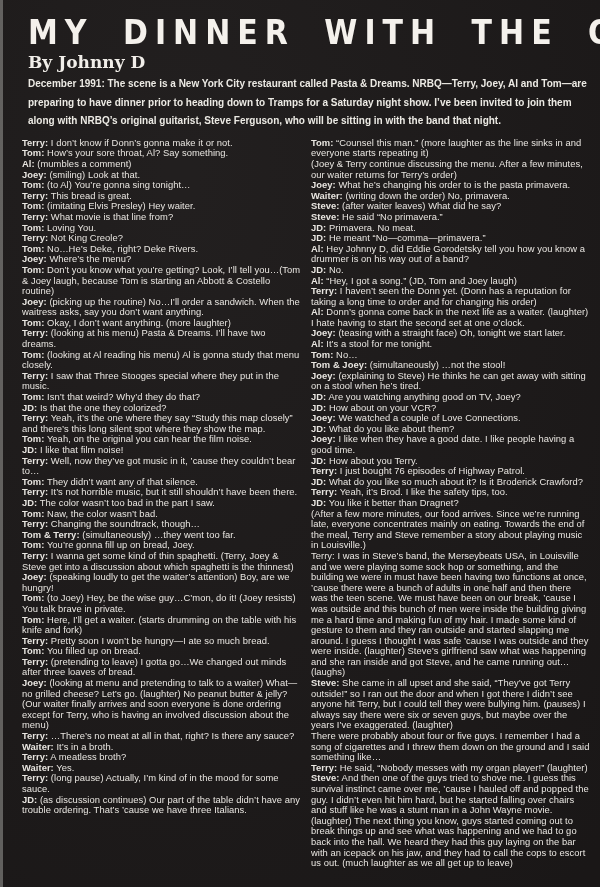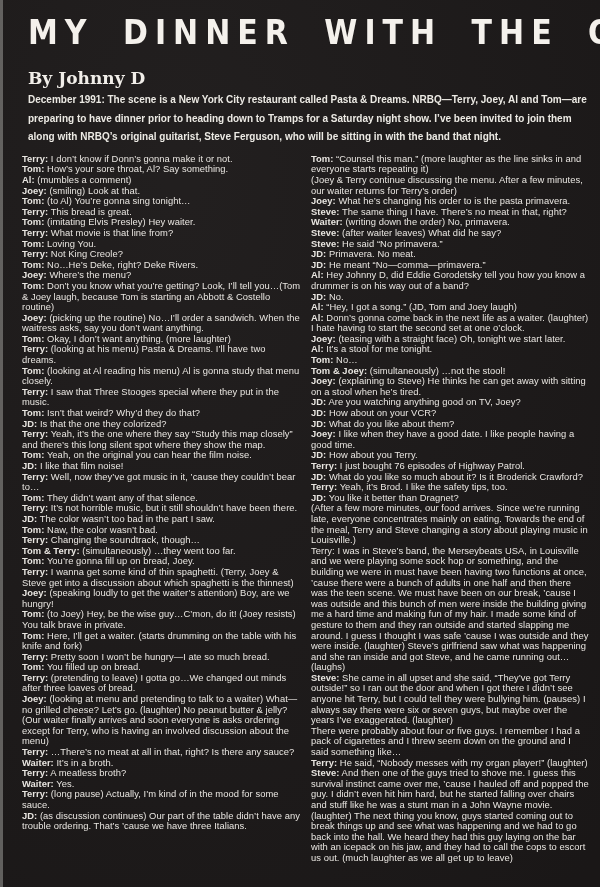--- a/index.html
+++ b/index.html
@@ -30,21 +30,21 @@
     word-spacing:12px;
     color:#f4f1ec;
     transform:scaleY(1.12);
     transform-origin:left top;
     white-space:nowrap;
   }
   .byline {
     font-family:"DejaVu Serif", serif;
     font-weight:bold;
     font-size:17px;
-    margin-top:20px;
+    margin-top:4px;
     color:#f1eee9;
   }
   .intro {
     font-weight:bold;
     font-size:10px;
     line-height:18.6px;
     margin-top:3px;
     width:560px;
     color:#eceae4;
   }
@@ -106,58 +106,59 @@
         <p><span class="sp">Tom &amp; Terry:</span> (simultaneously) …they went too far.</p>
         <p><span class="sp">Tom:</span> You’re gonna fill up on bread, Joey.</p>
         <p><span class="sp">Terry:</span> I wanna get some kind of thin spaghetti. (Terry, Joey &amp; Steve get into a discussion about which spaghetti is the thinnest)</p>
         <p><span class="sp">Joey:</span> (speaking loudly to get the waiter’s attention) Boy, are we hungry!</p>
         <p><span class="sp">Tom:</span> (to Joey) Hey, be the wise guy…C’mon, do it! (Joey resists) You talk brave in private.</p>
         <p><span class="sp">Tom:</span> Here, I’ll get a waiter. (starts drumming on the table with his knife and fork)</p>
         <p><span class="sp">Terry:</span> Pretty soon I won’t be hungry—I ate so much bread.</p>
         <p><span class="sp">Tom:</span> You filled up on bread.</p>
         <p><span class="sp">Terry:</span> (pretending to leave)  I gotta go…We changed out minds after three loaves of bread.</p>
         <p><span class="sp">Joey:</span> (looking at menu and pretending to talk to a waiter) What—no grilled cheese? Let’s go. (laughter) No peanut butter &amp; jelly?</p>
-        <p>(Our waiter finally arrives and soon everyone is asks ordering except for Terry, who is having an involved discussion about the menu)</p>
+        <p>(Our waiter finally arrives and soon everyone is done ordering except for Terry, who is having an involved discussion about the menu)</p>
         <p><span class="sp">Terry:</span> …There’s no meat at all in that, right? Is there any sauce?</p>
         <p><span class="sp">Waiter:</span> It’s in a broth.</p>
         <p><span class="sp">Terry:</span> A meatless broth?</p>
         <p><span class="sp">Waiter:</span> Yes.</p>
         <p><span class="sp">Terry:</span> (long pause) Actually, I’m kind of in the mood for some sauce.</p>
         <p><span class="sp">JD:</span> (as discussion continues) Our part of the table didn’t have any trouble ordering. That’s ’cause we have three Italians.</p>
       </div>
     <div class="col">
         <p><span class="sp">Tom:</span> “Counsel this man.” (more laughter as the line sinks in and everyone starts repeating it)</p>
         <p>(Joey &amp; Terry continue discussing the menu. After a few minutes, our waiter returns for Terry’s order)</p>
         <p><span class="sp">Joey:</span> What he’s changing his order to is the pasta primavera.</p>
-        <p><span class="sp">Steve:</span> The same thing I have. There’s no meat in that, right?</p>
         <p><span class="sp">Waiter:</span> (writing down the order)  No, primavera.</p>
         <p><span class="sp">Steve:</span> (after waiter leaves) What did he say?</p>
         <p><span class="sp">Steve:</span> He said “No primavera.”</p>
         <p><span class="sp">JD:</span> Primavera. No meat.</p>
         <p><span class="sp">JD:</span> He meant “No—comma—primavera.”</p>
         <p><span class="sp">Al:</span> Hey Johnny D, did Eddie Gorodetsky tell you how you know a drummer is on his way out of a band?</p>
         <p><span class="sp">JD:</span> No.</p>
         <p><span class="sp">Al:</span> “Hey, I got a song.” (JD, Tom and Joey laugh)</p>
+        <p><span class="sp">Terry:</span> I haven’t seen the Donn yet. (Donn has a reputation for taking a long time to order and for changing his order)</p>
         <p><span class="sp">Al:</span> Donn’s gonna come back in the next life as a waiter. (laughter) I hate having to start the second set at one o’clock.</p>
         <p><span class="sp">Joey:</span> (teasing with a straight face) Oh, tonight we start later.</p>
         <p><span class="sp">Al:</span> It’s a stool for me tonight.</p>
         <p><span class="sp">Tom:</span> No…</p>
         <p><span class="sp">Tom &amp; Joey:</span> (simultaneously) …not the stool!</p>
         <p><span class="sp">Joey:</span> (explaining to Steve) He thinks he can get away with sitting on a stool when he’s tired.</p>
         <p><span class="sp">JD:</span> Are you watching anything good on TV, Joey?</p>
         <p><span class="sp">JD:</span> How about on your VCR?</p>
+        <p><span class="sp">Joey:</span> We watched a couple of Love Connections.</p>
         <p><span class="sp">JD:</span> What do you like about them?</p>
         <p><span class="sp">Joey:</span> I like when they have a good date. I like people having a good time.</p>
         <p><span class="sp">JD:</span> How about you Terry.</p>
         <p><span class="sp">Terry:</span> I just bought 76 episodes of Highway Patrol.</p>
         <p><span class="sp">JD:</span> What do you like so much about it? Is it Broderick Crawford?</p>
         <p><span class="sp">Terry:</span> Yeah, it’s Brod. I like the safety tips, too.</p>
         <p><span class="sp">JD:</span> You like it better than Dragnet?</p>
-        <p>(After a few more minutes, our food arrives. Since we’re running late, everyone concentrates mainly on eating. Towards the end of the meal, Terry and Steve changing a story about playing music in Louisville.)</p>
+        <p>(After a few more minutes, our food arrives. Since we’re running late, everyone concentrates mainly on eating. Towards the end of the meal, Terry and Steve remember a story about playing music in Louisville.)</p>
         <p><span class="sp plain">Terry:</span> I was in Steve’s band, the Merseybeats USA, in Louisville and we were playing some sock hop or something, and the building we were in must have been having two functions at once, ’cause there were a bunch of adults in one half and then there was the teen scene. We must have been on our break, ’cause I was outside and this bunch of men were inside the building giving me a hard time and making fun of my hair. I made some kind of gesture to them and they ran outside and started slapping me around. I guess I thought I was safe ’cause I was outside and they were inside. (laughter) Steve’s girlfriend saw what was happening and she ran inside and got Steve, and he came running out…(laughs)</p>
         <p><span class="sp">Steve:</span> She came in all upset and she said, “They’ve got Terry outside!” so I ran out the door and when I got there I didn’t see anyone hit Terry, but I could tell they were bullying him. (pauses) I always say there were six or seven guys, but maybe over the years I’ve exaggerated. (laughter)</p>
-        <p>There were probably about four or five guys. I remember I had a pack of cigarettes and I threw seem down on the ground and I said something like…</p>
+        <p>There were probably about four or five guys. I remember I had a song of cigarettes and I threw them down on the ground and I said something like…</p>
         <p><span class="sp">Terry:</span> He said, “Nobody messes with my organ player!” (laughter)</p>
         <p><span class="sp">Steve:</span> And then one of the guys tried to shove me. I guess this survival instinct came over me, ’cause I hauled off and popped the guy. I didn’t even hit him hard, but he started falling over chairs and stuff like he was a stunt man in a John Wayne movie. (laughter) The next thing you know, guys started coming out to break things up and see what was happening and we had to go back into the hall. We heard they had this guy laying on the bar with an icepack on his jaw, and they had to call the cops to escort us out. (much laughter as we all get up to leave)</p>
       </div>
   </div>
 </div>
 <div class="bottom-strip"></div>
 
 </body></html>

